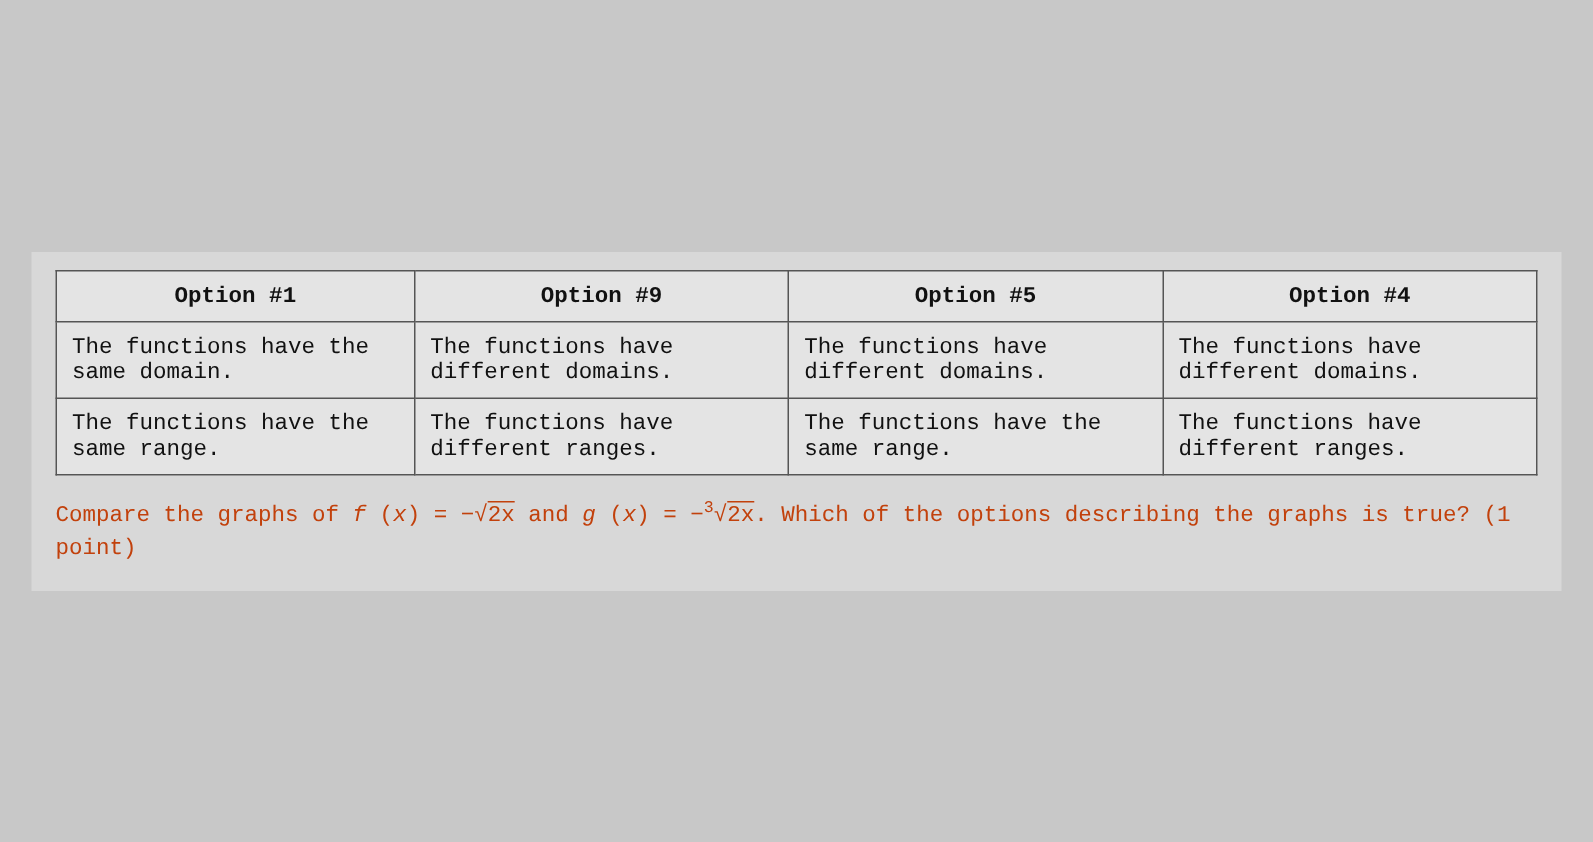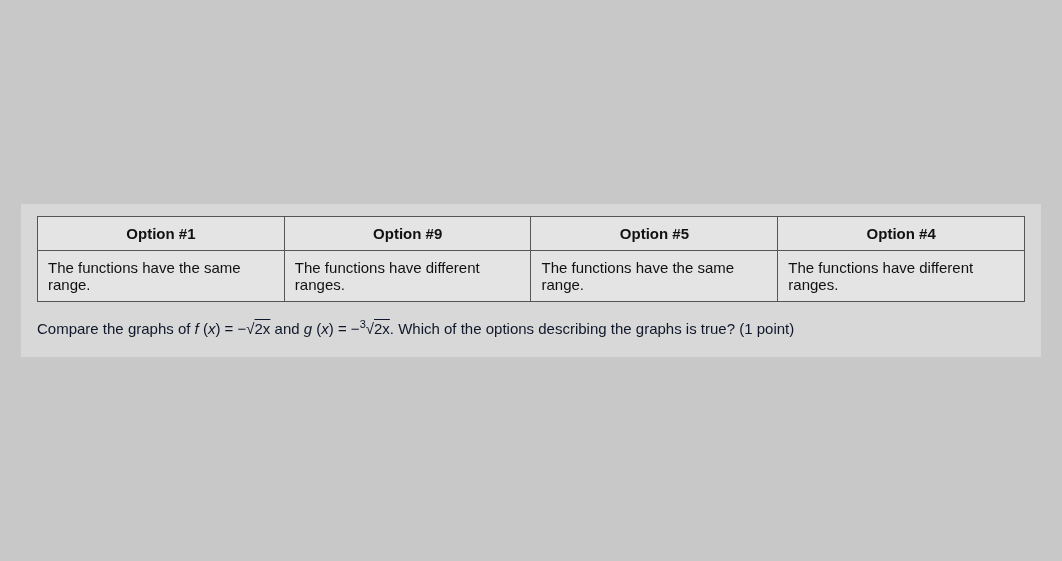--- a/index.html
+++ b/index.html
@@ -16,20 +16,21 @@
       justify-content: center;
       align-items: center;
       width: 1062px;
       min-height: 561px;
     }
 
     .container {
       background: #d8d8d8;
       padding: 12px 16px 16px 16px;
       width: 1020px;
+      font-family: Liberation Mono, monospace;
     }
 
     table {
       width: 100%;
       border-collapse: collapse;
       background: #e8e8e8;
       margin-bottom: 14px;
     }
 
     th, td {
@@ -42,21 +43,21 @@
     }
 
     th {
       font-weight: bold;
       font-size: 15px;
       background: #e4e4e4;
     }
 
     .footer-text {
       font-size: 15px;
-      color: #0f172a;
+      color: #c2410c;
       line-height: 1.5;
     }
 
     .math {
       font-style: italic;
     }
   </style>
 </head>
 <body>
 
@@ -65,20 +66,26 @@
     <thead>
       <tr>
         <th>Option #1</th>
         <th>Option #9</th>
         <th>Option #5</th>
         <th>Option #4</th>
       </tr>
     </thead>
     <tbody>
       <tr>
+        <td>The functions have the same domain.</td>
+        <td>The functions have different domains.</td>
+        <td>The functions have different domains.</td>
+        <td>The functions have different domains.</td>
+      </tr>
+      <tr>
         <td>The functions have the same range.</td>
         <td>The functions have different ranges.</td>
         <td>The functions have the same range.</td>
         <td>The functions have different ranges.</td>
       </tr>
     </tbody>
   </table>
 
   <div class="footer-text">
     <span>Compare the graphs of <span class="math">f</span> (<span class="math">x</span>) = −√<span style="text-decoration:overline;">2x</span> and <span class="math">g</span> (<span class="math">x</span>) = −<sup style="font-size:11px;">3</sup>√<span style="text-decoration:overline;">2x</span>. Which of the options describing the graphs is true?</span>

